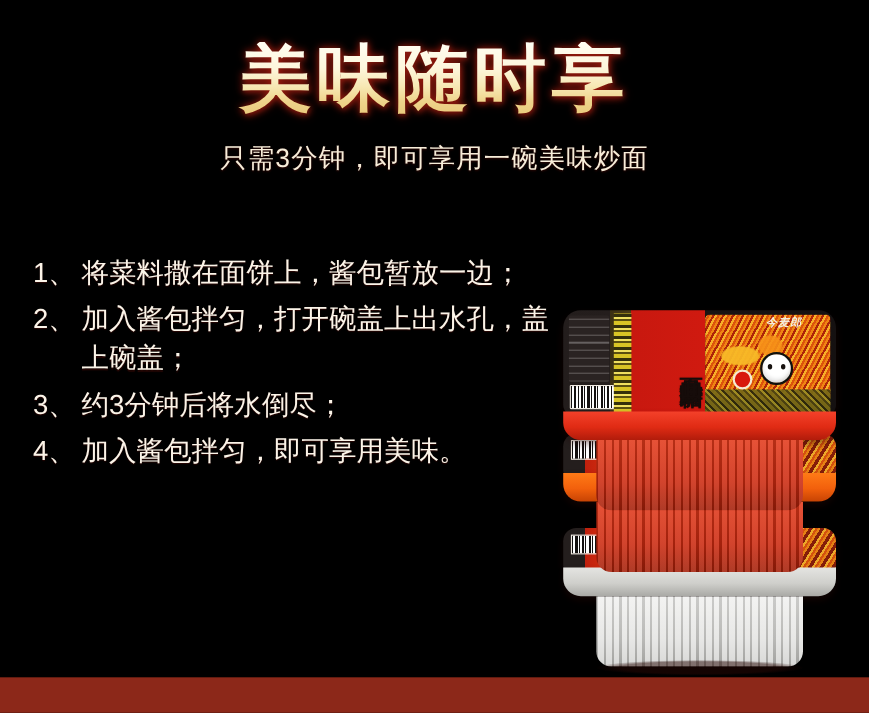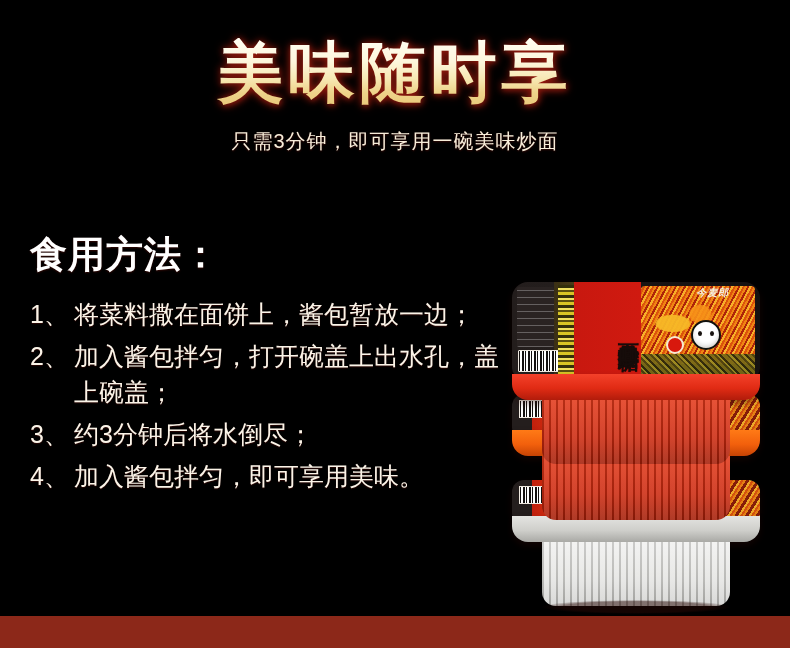--- a/index.html
+++ b/index.html
@@ -44,21 +44,21 @@
             drop-shadow(1px 2px 2px rgba(110, 18, 10, 0.7));
     white-space: nowrap;
   }
 
   .hero-subtitle {
     position: absolute;
     left: 0;
     top: 128px;
     width: 790px;
     text-align: center;
-    font-size: 20px;
+    font-size: 24px;
     font-weight: 400;
     letter-spacing: 1px;
     color: #f7edd9;
     text-shadow: 0 1px 2px rgba(90, 15, 8, 0.6);
     white-space: nowrap;
   }
 
   
   .usage-section {
     position: absolute;
@@ -375,21 +375,20 @@
 </head>
 <body>
 
 <div id="page">
 
   <div class="hero-title">美味随时享</div>
 
   <div class="hero-subtitle">只需3分钟，即可享用一碗美味炒面</div>
 
   <div class="usage-section">
-    <div class="usage-heading">食用方法：</div>
 
     <ul class="usage-list">
       <li class="usage-item">
         <span class="usage-index">1、</span>
         <span class="usage-text">将菜料撒在面饼上，酱包暂放一边；</span>
       </li>
       <li class="usage-item">
         <span class="usage-index">2、</span>
         <span class="usage-text">加入酱包拌匀，打开碗盖上出水孔，盖上碗盖；</span>
       </li>

